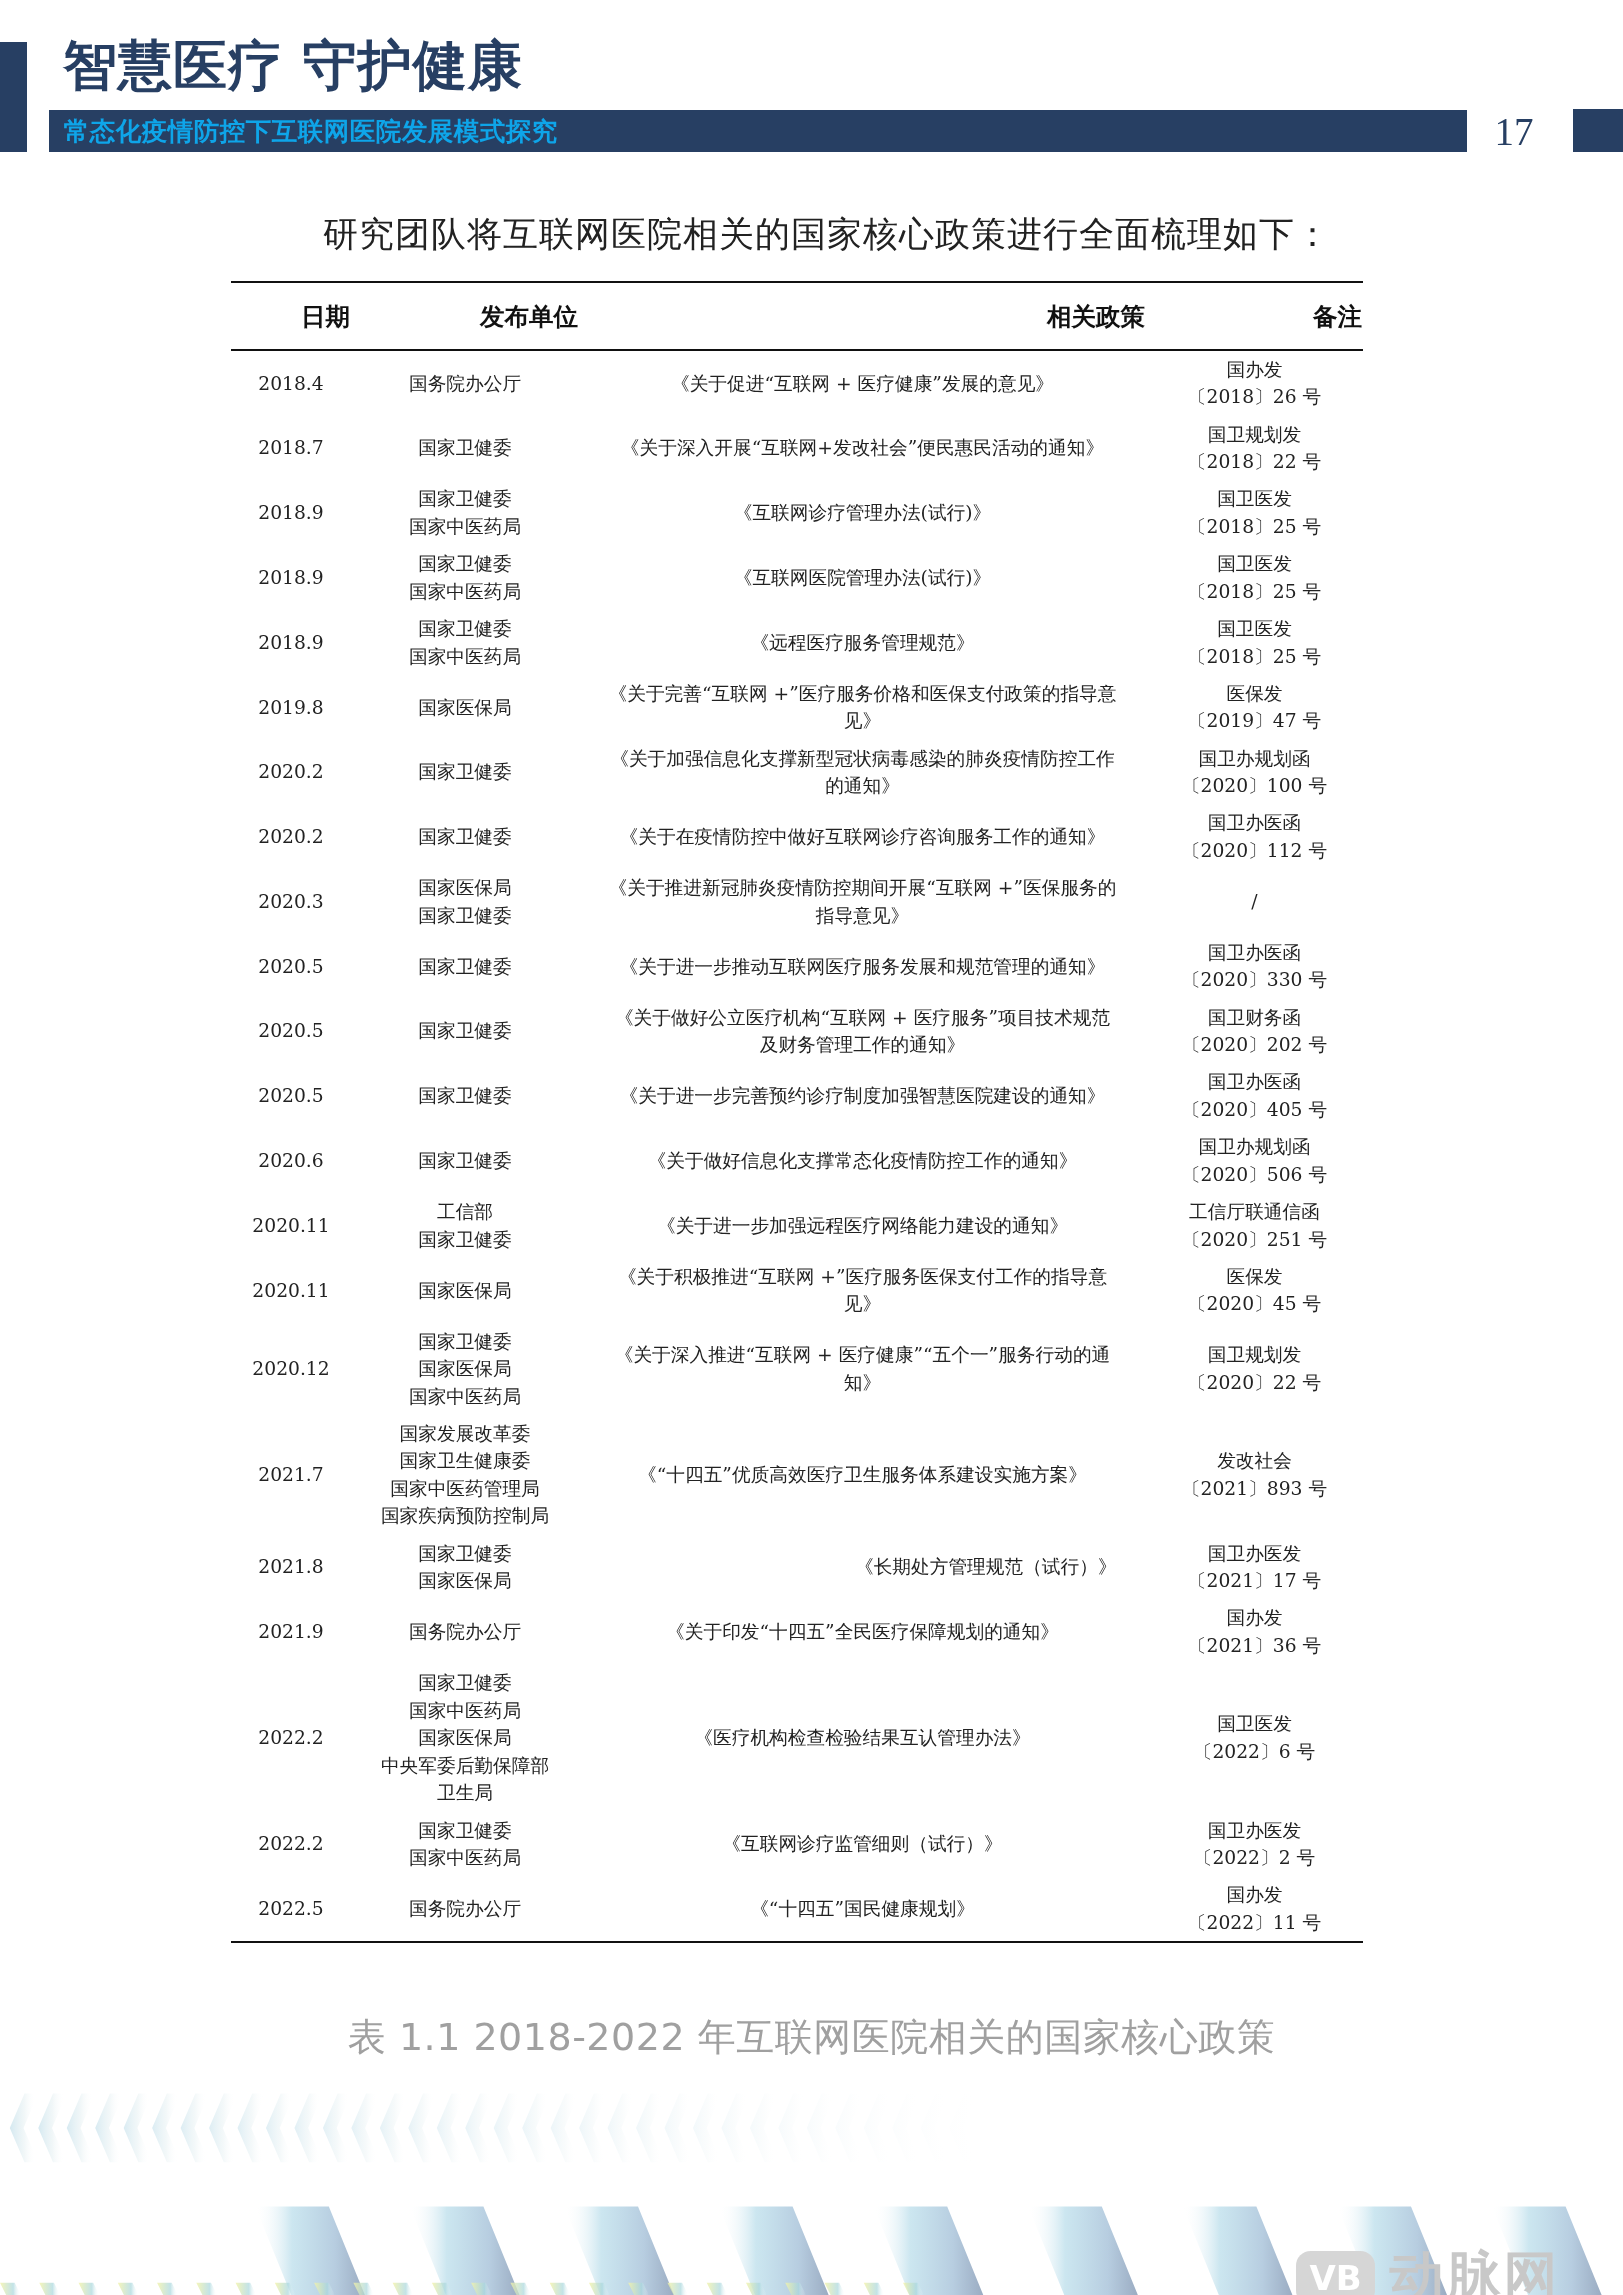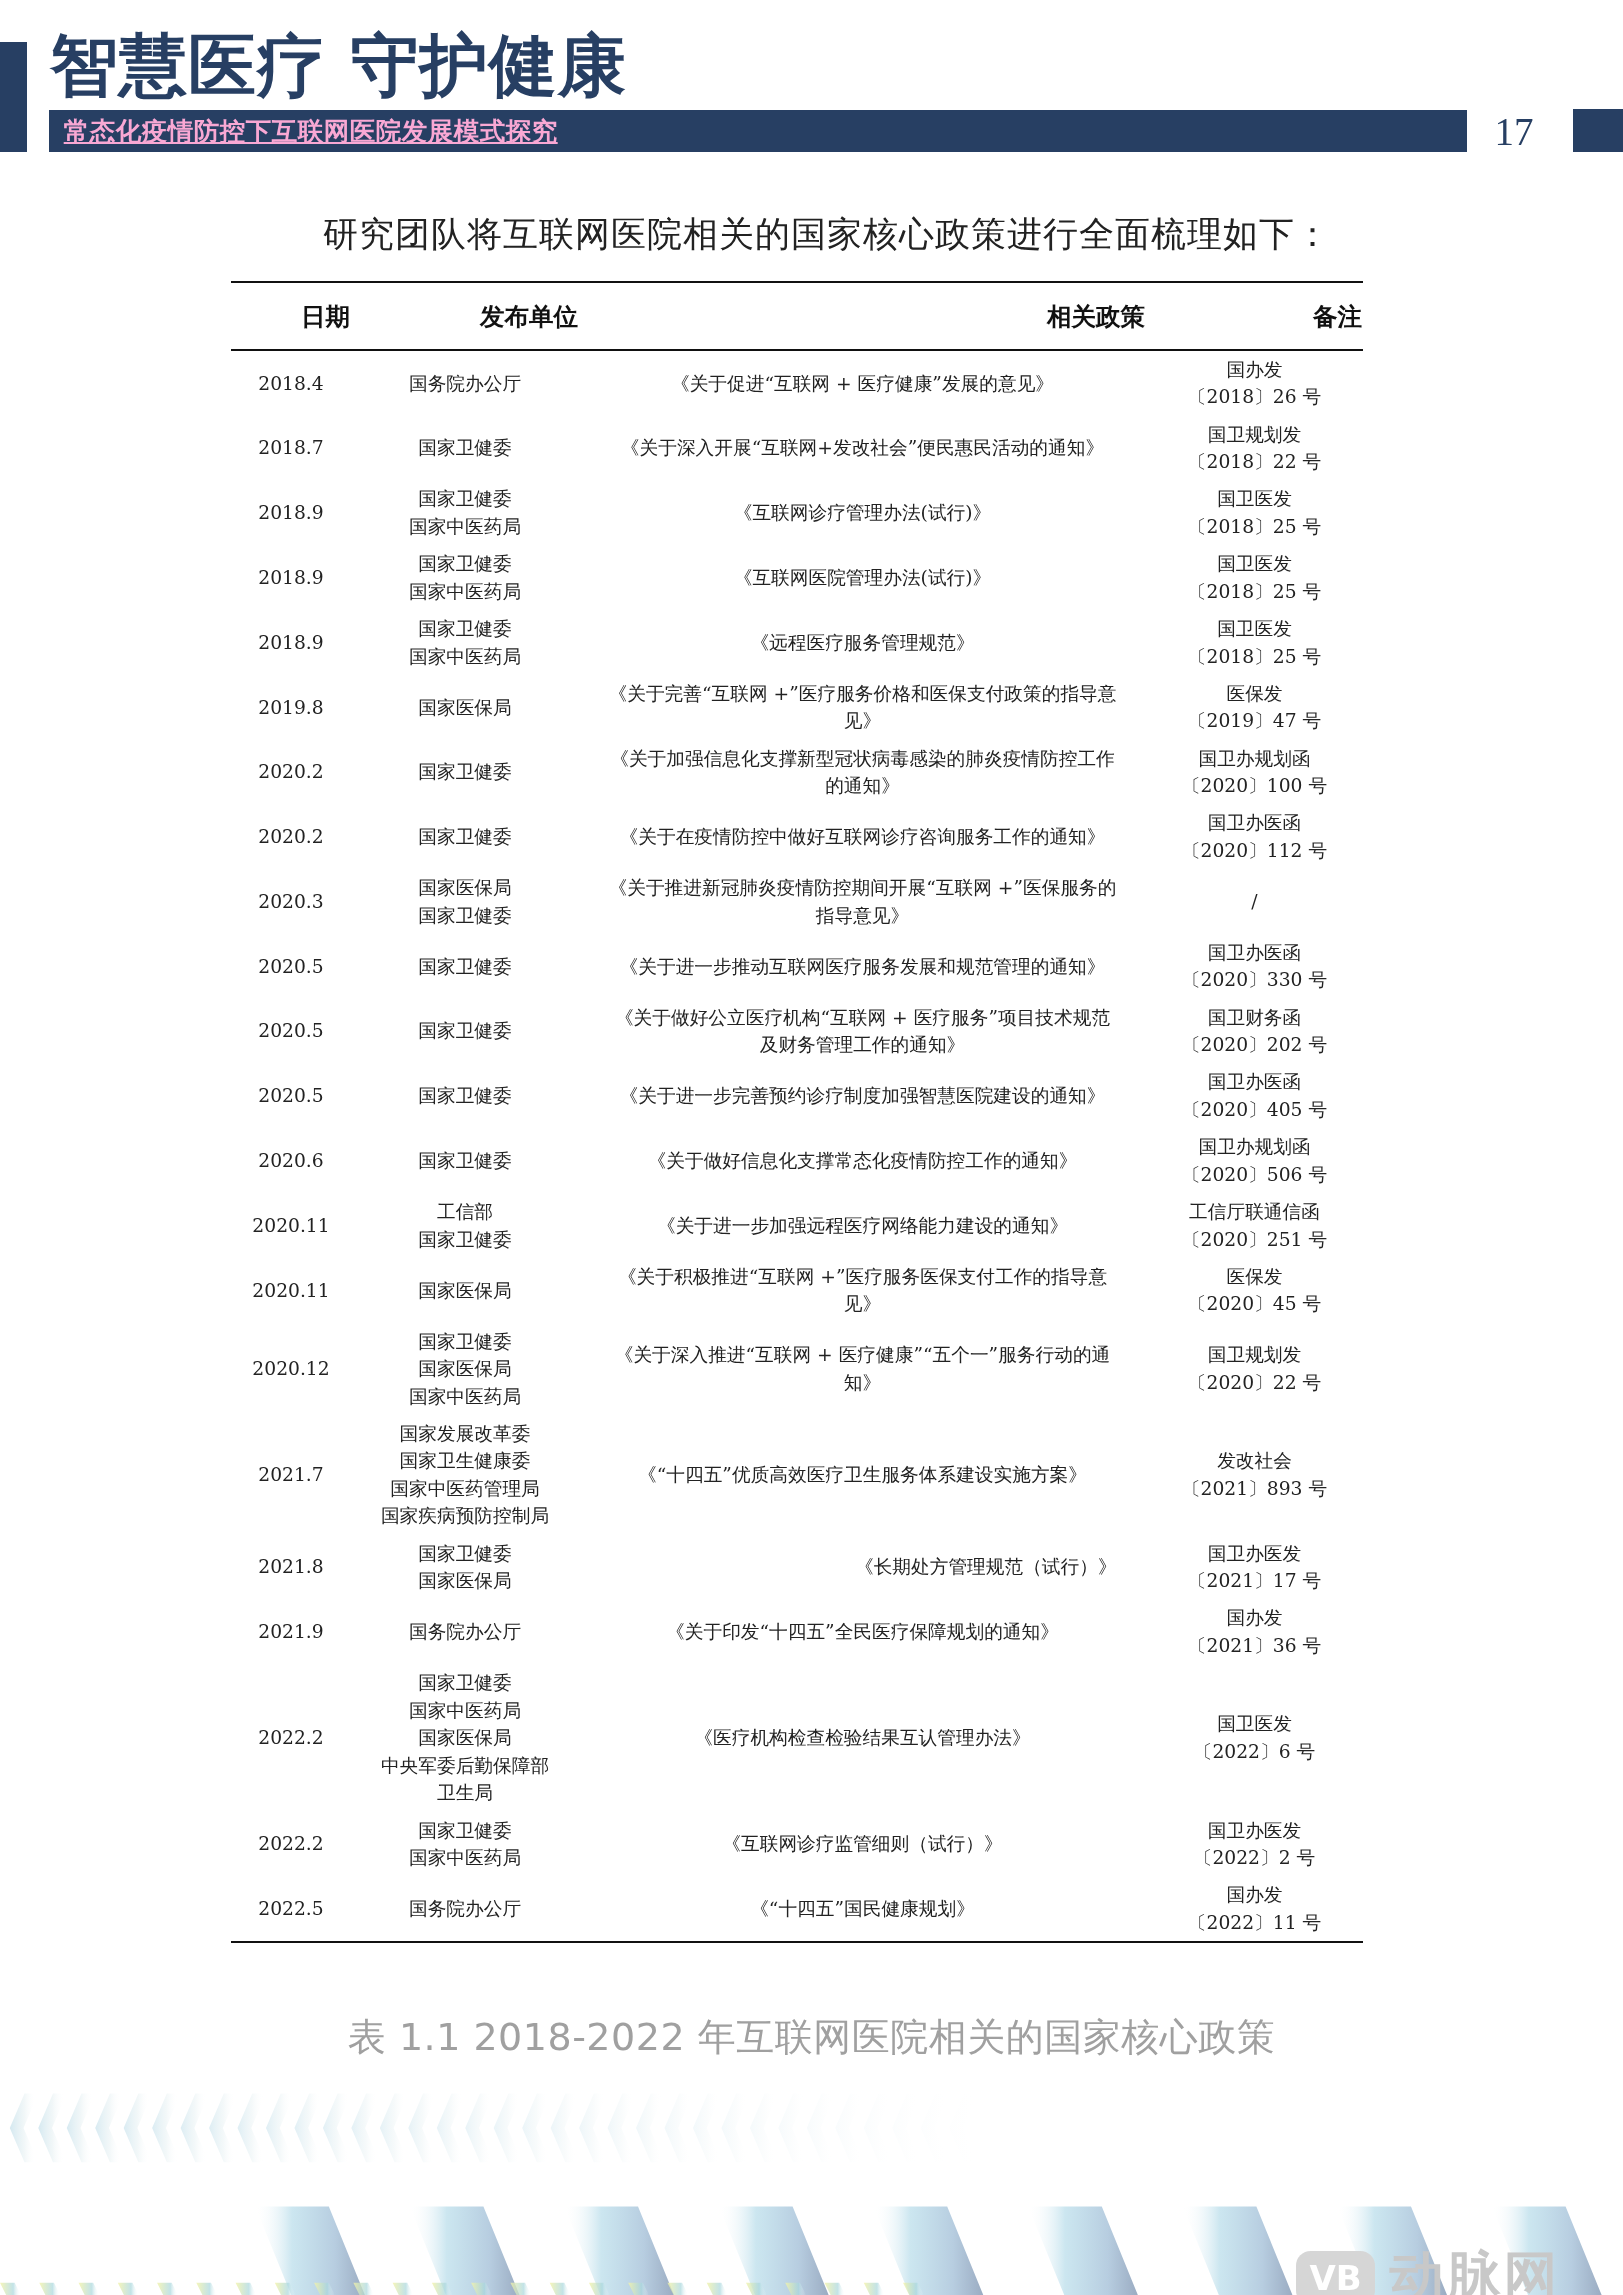--- a/index.html
+++ b/index.html
@@ -1,24 +1,24 @@
 <!DOCTYPE html>
 <html style="font-size:7.9px"><head>
 <meta charset="utf-8">
 <style>
   html, body { margin: 0; padding: 0; background: #ffffff; }
   body { width: 1623px; height: 2295px; position: relative; overflow: hidden;
          font-family: "DejaVu Serif", "Liberation Serif", serif; color: #222; }
 
   .left-bar { position: absolute; left: 0; top: 42px; width: 27px; height: 110px; background: #273f63; }
-  .main-title { position: absolute; left: 50px; top: 34px; font-family: "DejaVu Sans", sans-serif;
-                font-weight: bold; font-size: 68px; color: #273f63; letter-spacing: 1px; line-height: 64px; margin: 0; }
+  .main-title { position: absolute; left: 63px; top: 34px; font-family: "DejaVu Sans", sans-serif;
+                font-weight: bold; font-size: 54px; color: #273f63; letter-spacing: 1px; line-height: 64px; margin: 0; }
   .subtitle-bar { position: absolute; left: 49px; top: 110px; width: 1418px; height: 42px; background: #273f63;
                   display: flex; align-items: center; padding-left: 14.7px; box-sizing: border-box; }
-  .subtitle-text { font-family: "DejaVu Sans", sans-serif; font-weight: bold; font-size: 25.5px; color: #f9a8d4; letter-spacing: 0.5px; text-decoration: underline; }
+  .subtitle-text { font-family: "DejaVu Sans", sans-serif; font-weight: bold; font-size: 25.5px; color: #0ea5e9; letter-spacing: 0.5px; }
   .page-number { position: absolute; left: 1487px; top: 108px; width: 54px; font-family: "Liberation Serif", serif;
                  font-size: 39px; color: #273f63; text-align: center; line-height: 47px; }
   .right-block { position: absolute; left: 1573px; top: 109px; width: 50px; height: 43px; background: #273f63; }
 
   .intro { position: absolute; left: 323px; top: 211px; font-family: "DejaVu Sans", sans-serif; font-size: 35px;
            color: #222; letter-spacing: 1px; margin: 0; }
 
   table.policy { position: absolute; left: 231px; top: 281px; width: 1132px; border-collapse: collapse; table-layout: fixed; }
   table.policy thead tr { border-top: 2.9px solid #111; border-bottom: 2.9px solid #111; }
   table.policy tbody tr:last-child { border-bottom: 2.9px solid #111; margin-top: 8px; }

